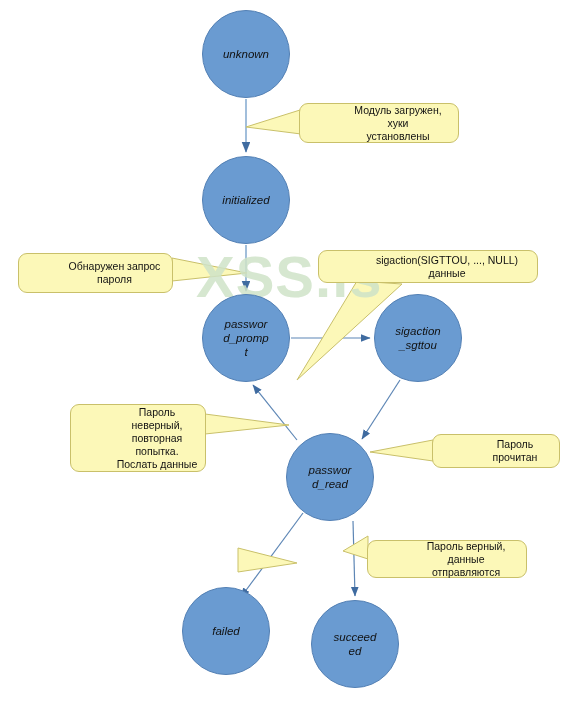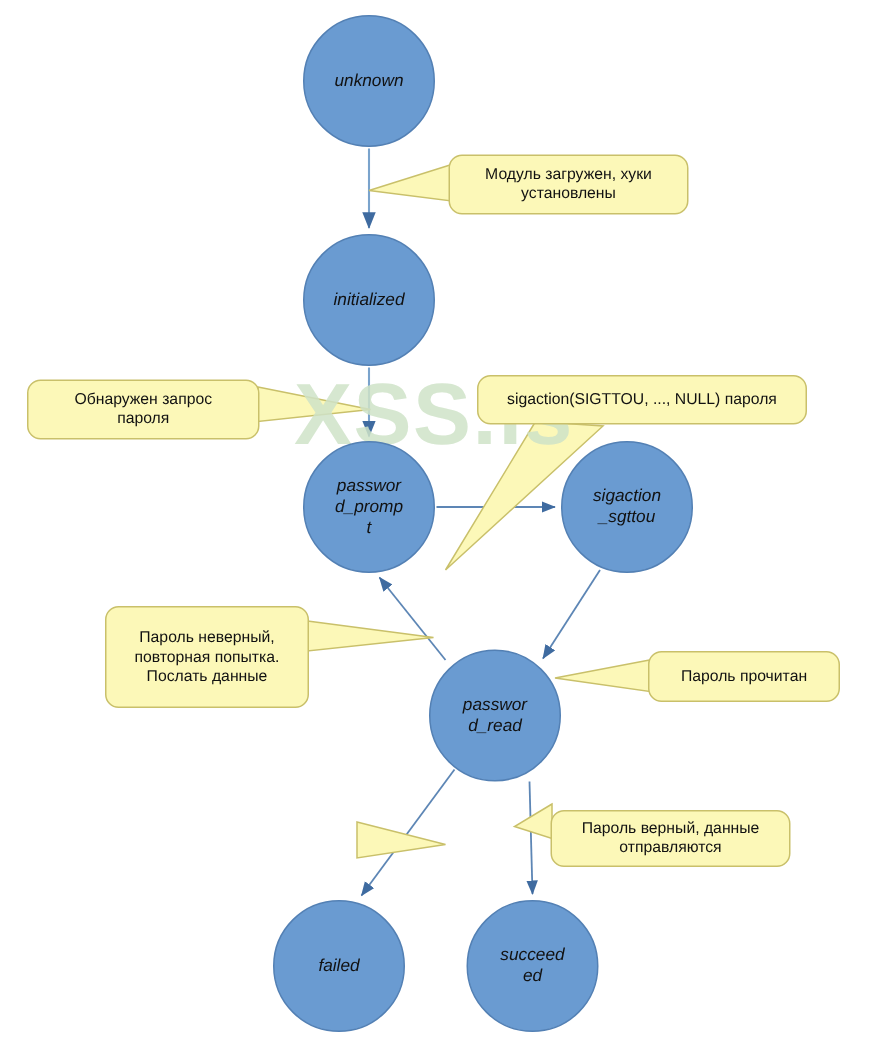--- a/index.html
+++ b/index.html
@@ -72,20 +72,21 @@
     top: 0;
     width: 100%;
     height: 100%;
     background: #fcf8b8;
     border: 1px solid #c9c06a;
     border-radius: 9px;
     box-sizing: border-box;
     display: flex;
     align-items: center;
     justify-content: center;
+    padding-left: 38px;
   }
   .callout-text {
     position: relative;
     font-family: "Liberation Sans", sans-serif;
     font-size: 10.5px;
     color: #111111;
     text-align: center;
     line-height: 13px;
     padding: 0 6px;
     white-space: pre-line;
@@ -146,21 +147,21 @@
   <div class="node" style="left:374px; top:294px; width:88px; height:88px;">
     <span class="node-label">sigaction
 _sgttou</span>
   </div>
 
   <div class="node" style="left:286px; top:433px; width:88px; height:88px;">
     <span class="node-label">passwor
 d_read</span>
   </div>
 
-  <div class="node" style="left:182px; top:600px; width:88px; height:88px;">
+  <div class="node" style="left:182px; top:587px; width:88px; height:88px;">
     <span class="node-label">failed</span>
   </div>
 
   <div class="node" style="left:311px; top:600px; width:88px; height:88px;">
     <span class="node-label">succeed
 ed</span>
   </div>
 
   <div class="callout" style="left:299px; top:103px; width:160px; height:40px;">
     <div class="callout-body">
@@ -171,21 +172,21 @@
 
   <div class="callout" style="left:18px; top:253px; width:155px; height:40px;">
     <div class="callout-body">
       <span class="callout-text">Обнаружен запрос
 пароля</span>
     </div>
   </div>
 
   <div class="callout" style="left:318px; top:250px; width:220px; height:33px;">
     <div class="callout-body">
-      <span class="callout-text">sigaction(SIGTTOU, ..., NULL) пароля</span>
+      <span class="callout-text">sigaction(SIGTTOU, ..., NULL) данные</span>
     </div>
   </div>
 
   <div class="callout" style="left:70px; top:404px; width:136px; height:68px;">
     <div class="callout-body">
       <span class="callout-text">Пароль неверный,
 повторная попытка.
 Послать данные</span>
     </div>
   </div>

